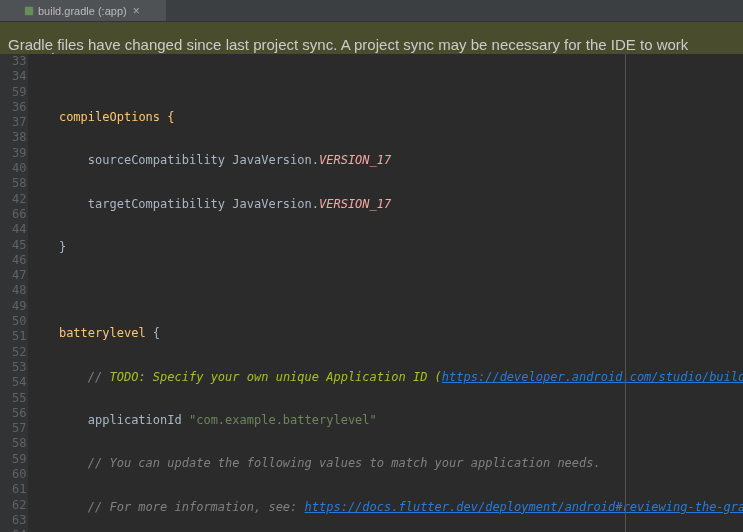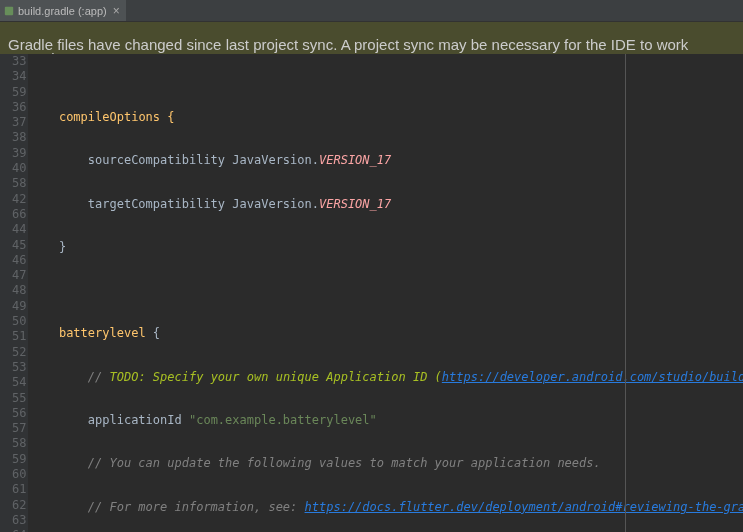--- a/index.html
+++ b/index.html
@@ -16,21 +16,21 @@
   background: #3c3f41;
   height: 22px;
   display: flex;
   border-bottom: 1px solid #323232;
 }
 .tab {
   background: #4e5254;
   color: #bbbbbb;
   display: flex;
   align-items: center;
-  padding: 0 4px;
+  padding: 0 24px;
   font-size: 11px;
   gap: 4px;
 }
 .tab .file-icon {
   width: 10px;
   height: 10px;
   opacity: 0.8;
 }
 .tab .close-icon {
   color: #aaa;

